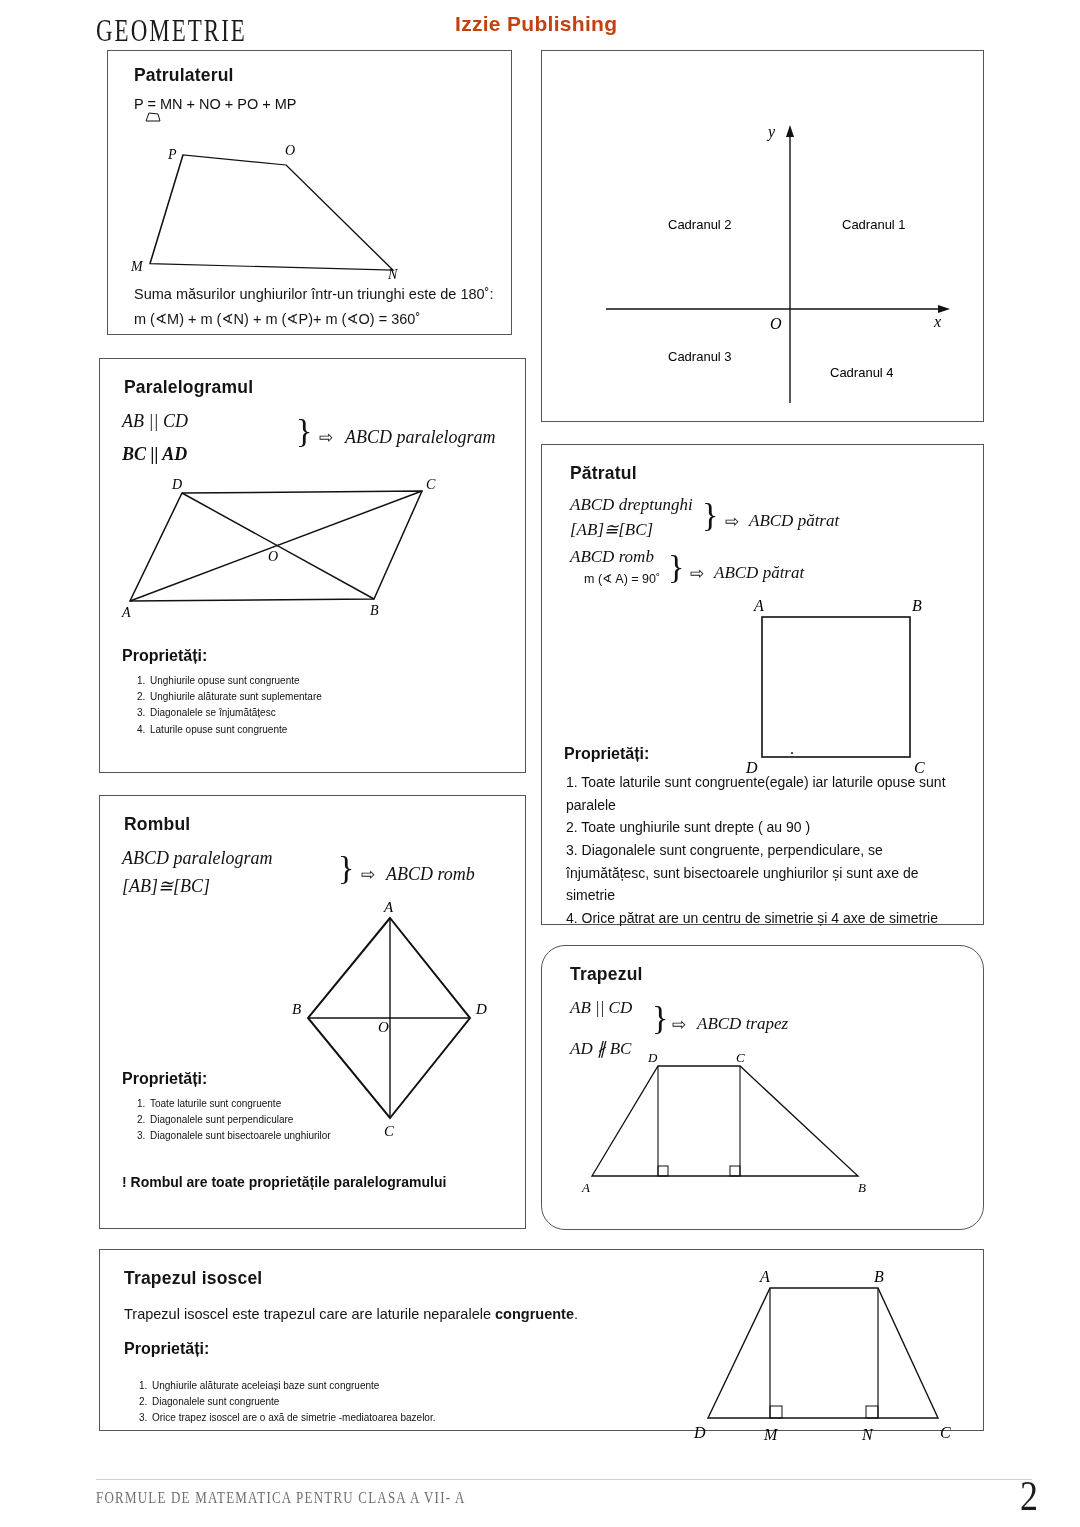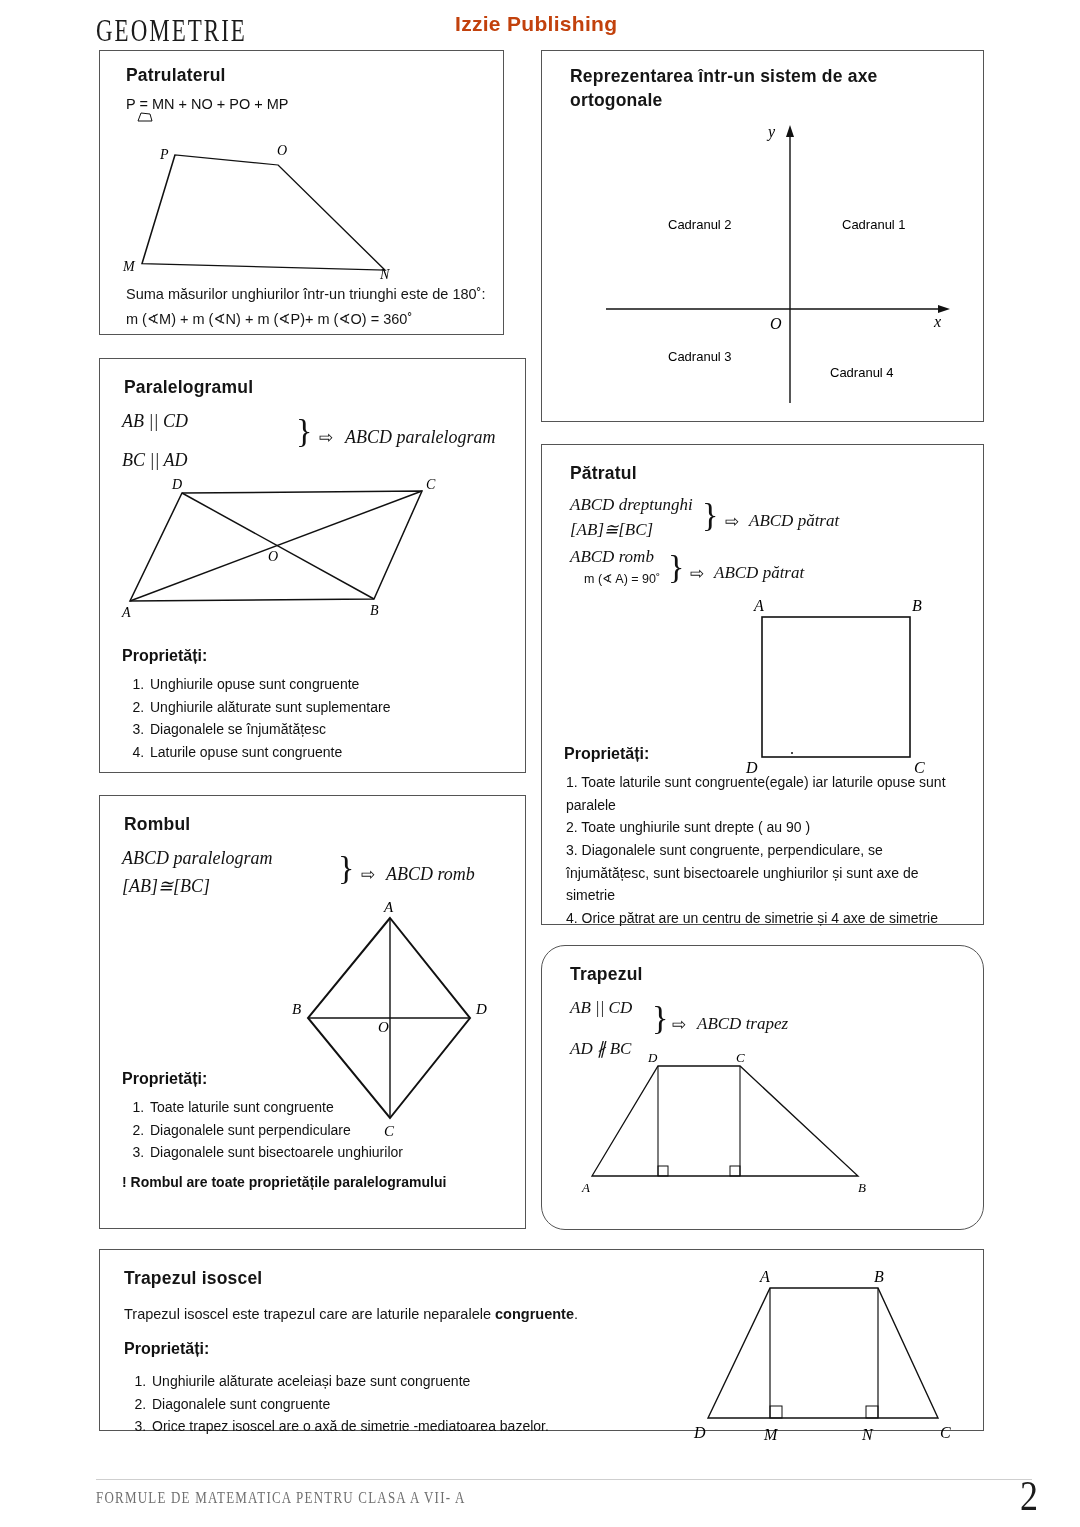--- a/index.html
+++ b/index.html
@@ -54,21 +54,21 @@
     margin:0;
     font-size:17.5px;
     font-weight:bold;
     color:#151515;
     letter-spacing:.2px;
   }
   .sub{font-size:14.5px;line-height:1.45;color:#151515;}
   .props-h{font-size:16px;font-weight:bold;margin:0 0 6px 0;}
   ol.props{
     margin:0;padding-left:26px;
-    font-size:14px;line-height:1.62;
+    font-size:10px;line-height:1.62;
   }
   ol.props li{padding-left:2px;}
   .note{font-size:14px;font-weight:bold;}
 
   .math{
     font-family:"Liberation Serif", serif;
     font-style:italic;
     font-size:18px;
   }
   .math-sm{
@@ -90,21 +90,21 @@
   .implies{display:inline-block;transform:translateY(-2px);}
 </style>
 </head>
 <body>
 
 <div class="page">
 
   <div class="hdr-title">GEOMETRIE</div>
   <div class="watermark">Izzie Publishing</div>
 
-  <div class="card" style="left:99px;top:50px;width:405px;height:285px;text-decoration:underline;">
+  <div class="card" style="left:107px;top:50px;width:405px;height:285px;text-decoration:underline;">
     <h2 style="position:absolute;left:26px;top:14px;">Patrulaterul</h2>
 
     <div style="position:absolute;left:26px;top:45px;font-size:14.5px;">
       <span>P    = MN + NO + PO + MP</span>
       <svg width="18" height="12" style="position:absolute;left:10px;top:15px;">
         <polygon points="2,10 5,2 14,3 16,10" fill="none" stroke="#111" stroke-width="1"></polygon>
       </svg>
     </div>
 
     <svg width="300" height="160" style="position:absolute;left:20px;top:78px;">
@@ -113,21 +113,20 @@
       <text x="157" y="26" class="lbl" font-style="italic" font-family="Liberation Serif, serif" font-size="13">O</text>
       <text x="3" y="142" class="lbl" font-style="italic" font-family="Liberation Serif, serif" font-size="13">M</text>
       <text x="260" y="150" class="lbl" font-style="italic" font-family="Liberation Serif, serif" font-size="13">N</text>
     </svg>
 
     <div class="sub" style="position:absolute;left:26px;top:233px;">Suma măsurilor unghiurilor într-un triunghi este de 180˚:</div>
     <div class="sub" style="position:absolute;left:26px;top:258px;">m (∢M) +  m (∢N) + m (∢P)+ m (∢O) = 360˚</div>
   </div>
 
   <div class="card" style="left:541px;top:50px;width:443px;height:372px;">
-    <h2 style="position:absolute;left:28px;top:14px;width:330px;line-height:1.35;">Reprezentarea într-un sistem de axe ortogonale</h2>
 
     <svg width="400" height="300" style="position:absolute;left:20px;top:62px;">
 
       <line x1="228" y1="22" x2="228" y2="290" stroke="#111" stroke-width="1.4"></line>
       <polygon points="228,12 224,24 232,24" fill="#111"></polygon>
 
       <line x1="44" y1="196" x2="378" y2="196" stroke="#111" stroke-width="1.4"></line>
       <polygon points="388,196 376,192 376,200" fill="#111"></polygon>
       <text x="206" y="24" font-family="Liberation Serif, serif" font-style="italic" font-size="16">y</text>
       <text x="372" y="214" font-family="Liberation Serif, serif" font-style="italic" font-size="16">x</text>
@@ -137,21 +136,21 @@
       <text x="106" y="248" font-family="Liberation Sans, sans-serif" font-size="13">Cadranul 3</text>
       <text x="268" y="264" font-family="Liberation Sans, sans-serif" font-size="13">Cadranul 4</text>
     </svg>
   </div>
 
   <div class="card" style="left:99px;top:358px;width:427px;height:415px;">
     <h2 style="position:absolute;left:24px;top:18px;">Paralelogramul</h2>
 
     <div style="position:absolute;left:22px;top:52px;">
       <div class="math">AB || CD</div>
-      <div class="math" style="margin-top:18px;">BC || AD</div>
+      <div class="math" style="margin-top:12px;font-weight:bold;">BC || AD</div>
     </div>
     <div class="brace" style="position:absolute;left:196px;top:58px;">}</div>
     <div class="arrow implies" style="position:absolute;left:219px;top:70px;">⇨</div>
     <div class="math" style="position:absolute;left:245px;top:68px;">ABCD paralelogram</div>
 
     <svg width="340" height="150" style="position:absolute;left:22px;top:122px;">
       <polygon points="60,12 300,10 252,118 8,120" fill="none" stroke="#111" stroke-width="1.5"></polygon>
       <line x1="60" y1="12" x2="252" y2="118" stroke="#111" stroke-width="1.5"></line>
       <line x1="300" y1="10" x2="8" y2="120" stroke="#111" stroke-width="1.5"></line>
       <text x="50" y="8" font-family="Liberation Serif, serif" font-style="italic" font-size="14">D</text>
@@ -263,21 +262,21 @@
   </div>
 
   <div class="card" style="left:99px;top:1249px;width:885px;height:182px;">
     <h2 style="position:absolute;left:24px;top:18px;">Trapezul isoscel</h2>
 
     <div class="sub" style="position:absolute;left:24px;top:46px;margin-top:8px;">
       <span>Trapezul isoscel este trapezul care are laturile neparalele </span><b>congruente</b><span>.</span>
     </div>
 
     <div class="props-h" style="position:absolute;left:24px;top:90px;">Proprietăți:</div>
-    <ol class="props" style="position:absolute;left:24px;top:120px;width:530px;">
+    <ol class="props" style="position:absolute;left:24px;top:128px;width:530px;">
       <li>Unghiurile alăturate aceleiași baze sunt congruente</li>
       <li>Diagonalele sunt congruente</li>
       <li>Orice trapez isoscel are o axă de simetrie -mediatoarea bazelor.</li>
     </ol>
 
     <svg width="280" height="180" style="position:absolute;left:590px;top:20px;">
       <polygon points="80,18 188,18 248,148 18,148" fill="none" stroke="#111" stroke-width="1.4"></polygon>
       <line x1="80" y1="18" x2="80" y2="148" stroke="#111" stroke-width="1.2"></line>
       <line x1="188" y1="18" x2="188" y2="148" stroke="#111" stroke-width="1.2"></line>
       <rect x="80" y="136" width="12" height="12" fill="none" stroke="#111" stroke-width="1"></rect>

